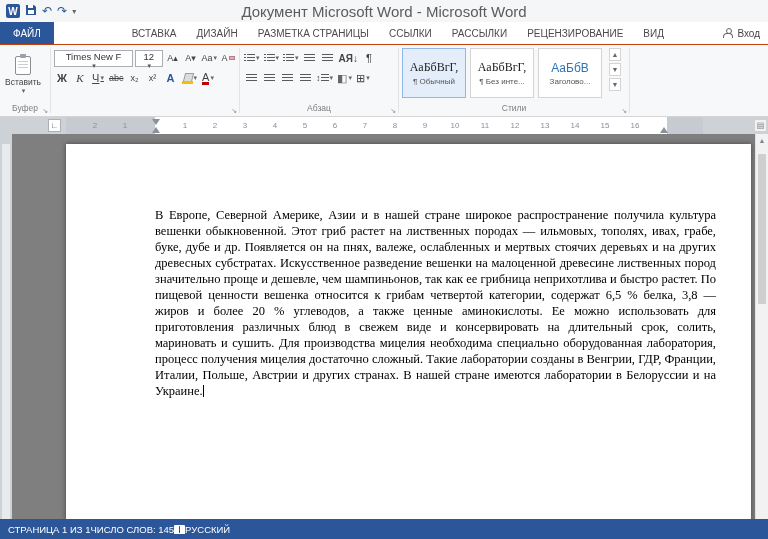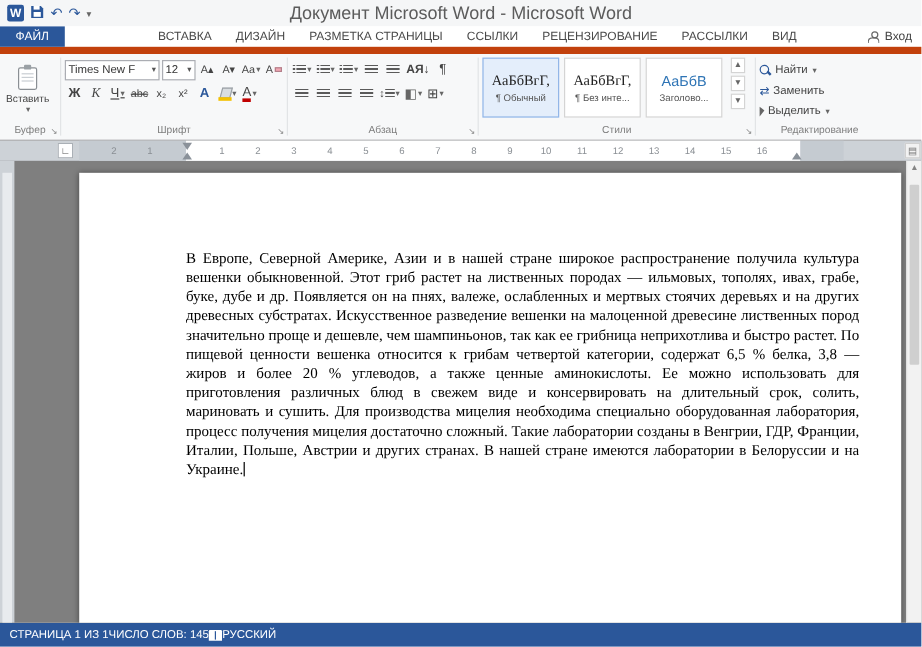--- a/index.html
+++ b/index.html
@@ -9,21 +9,21 @@
 
   
   .titlebar { height:22px; background:#f5f6f7; display:flex; align-items:center; position:relative; flex:0 0 auto; }
   .qat { display:flex; align-items:center; gap:5px; padding-left:6px; z-index:2; }
   .word-logo { width:14px; height:14px; background:#2b579a; color:#fff; font-size:10px; font-weight:bold; display:flex; align-items:center; justify-content:center; border-radius:2px; }
   .qat-glyph { color:#2b579a; font-size:12px; line-height:1; }
   .qat-arrow { color:#666; font-size:8px; }
   .title-text { position:absolute; left:0; right:0; text-align:center; font-size:15px; color:#5c5c5c; }
 
   
-  .tabrow { height:23px; background:#fff; display:flex; align-items:stretch; border-bottom:6px solid #c2410c; flex:0 0 auto; position:relative; }
+  .tabrow { height:23px; background:#fff; display:flex; align-items:stretch; border-bottom:1px solid #c2410c; flex:0 0 auto; position:relative; }
   .tab { display:flex; align-items:center; padding:0 10px; font-size:10px; color:#4a4a4a; cursor:default; }
   .tab.file { background:#2b579a; color:#fff; padding:0 13px; }
   .tab.active { background:#fff; border:1px solid #d4d4d4; border-bottom:1px solid #fff; margin-bottom:-1px; color:#2b579a;margin-top:39px; }
   .signin { position:absolute; right:8px; top:0; bottom:0; display:flex; align-items:center; gap:4px; font-size:10px; color:#444; }
   .person-ico { width:10px; height:10px; position:relative; display:inline-block; }
   .person-ico::before { content:""; position:absolute; left:3px; top:0; width:4px; height:4px; border:1px solid #666; border-radius:50%; }
   .person-ico::after { content:""; position:absolute; left:0; top:5px; width:8px; height:4px; border:1px solid #666; border-bottom:none; border-radius:4px 4px 0 0; }
 
   
   .ribbon { height:72px; background:#f7f8f9; border-bottom:1px solid #d4d4d6; display:flex; align-items:stretch; flex:0 0 auto; }
@@ -38,21 +38,21 @@
 
   
   .g-clipboard { width:50px; }
   .bigbtn { width:40px; height:54px; display:flex; flex-direction:column; align-items:center; justify-content:center; font-size:8.5px; color:#444; }
   .clipico { width:16px; height:19px; border:1px solid #8a8f94; background:#fff; border-radius:2px; position:relative; margin-bottom:2px; }
   .clipico::before { content:""; position:absolute; left:4px; top:-3px; width:6px; height:4px; background:#9aa0a5; border-radius:1px; }
   .clipico::after { content:""; position:absolute; left:2px; top:4px; width:10px; height:1px; background:#c9ced3; box-shadow:0 3px 0 #c9ced3, 0 6px 0 #c9ced3; }
 
   
   .g-font { width:188px; }
-  .combo { height:17px; border:1px solid #abadb3; background:#fff; display:flex; align-items:center; justify-content:space-between; font-size:9.5px; color:#333; padding:0 2px; }
+  .combo { height:17px; border:1px solid #abadb3; background:#fff; display:flex; align-items:center; justify-content:space-between; font-size:9.5px; color:#333; padding:0 2px;flex-direction:column; }
   .combo .dd { color:#555; }
   .b-bold { font-weight:bold; }
   .b-italic { font-style:italic; font-family:"Liberation Serif", serif; }
   .b-underline { text-decoration:underline; }
   .b-strike { text-decoration:line-through; font-size:9px; }
   .b-small { font-size:9px; }
   .fontcolor { border-bottom:3px solid #c00000; line-height:10px; height:13px; }
   .effects { color:#2b579a; font-weight:bold; }
   .hl-ico { width:11px; height:11px; position:relative; display:inline-block; }
   .hl-ico::before { content:""; position:absolute; left:2px; top:0; width:7px; height:7px; background:#d9dde0; transform:skewX(-15deg); border:1px solid #9aa0a5; }
@@ -140,22 +140,22 @@
     </div>
   </div>
 
   <div class="tabrow">
     <div class="tab file">ФАЙЛ</div>
     <div class="tab active">ГЛАВНАЯ</div>
     <div class="tab">ВСТАВКА</div>
     <div class="tab">ДИЗАЙН</div>
     <div class="tab">РАЗМЕТКА СТРАНИЦЫ</div>
     <div class="tab">ССЫЛКИ</div>
+    <div class="tab">РАССЫЛКИ</div>
     <div class="tab">РЕЦЕНЗИРОВАНИЕ</div>
-    <div class="tab">РАССЫЛКИ</div>
     <div class="tab">ВИД</div>
     <div class="signin">
       <span class="person-ico"></span>
       <span>Вход</span>
     </div>
   </div>
 
   <div class="ribbon">
 
     <div class="rgroup g-clipboard">
@@ -207,21 +207,20 @@
           <span class="btn">
               <span class="hl-ico"></span>
               <span class="dd">▾</span>
             </span>
           <span class="btn">
               <span class="fontcolor">А</span>
               <span class="dd">▾</span>
             </span>
         </div>
       </div>
-      <div class="rlabel">Шрифт</div>
       <span class="launcher">↘</span>
     </div>
     <div class="rsep"></div>
 
     <div class="rgroup g-paragraph">
       <div class="rbody">
         <div class="rrow">
           <span class="btn">
               <span class="ico-list">
                 <span class="dots"></span>
@@ -303,39 +302,20 @@
           <span>▲</span>
           <span>▼</span>
           <span>▼</span>
         </div>
       </div>
       <div class="rlabel">Стили</div>
       <span class="launcher">↘</span>
     </div>
     <div class="rsep"></div>
 
-    <div class="rgroup g-editing">
-      <div class="rbody" style="padding-top:2px;">
-        <div class="editrow">
-          <span class="mag"></span>
-          <span>Найти</span>
-          <span class="dd">▾</span>
-        </div>
-        <div class="editrow">
-          <span style="color:#2b579a; font-size:10px;">⇄</span>
-          <span>Заменить</span>
-        </div>
-        <div class="editrow">
-          <span class="selptr"></span>
-          <span>Выделить</span>
-          <span class="dd">▾</span>
-        </div>
-      </div>
-      <div class="rlabel">Редактирование</div>
-    </div>
   </div>
 
   <div class="docarea">
 
     <div class="hruler">
       <span class="tabstop">∟</span>
       <div class="hruler-page">
         <div class="hr-zone hr-margin-left">
             <span>2</span>
             <span>1</span>

